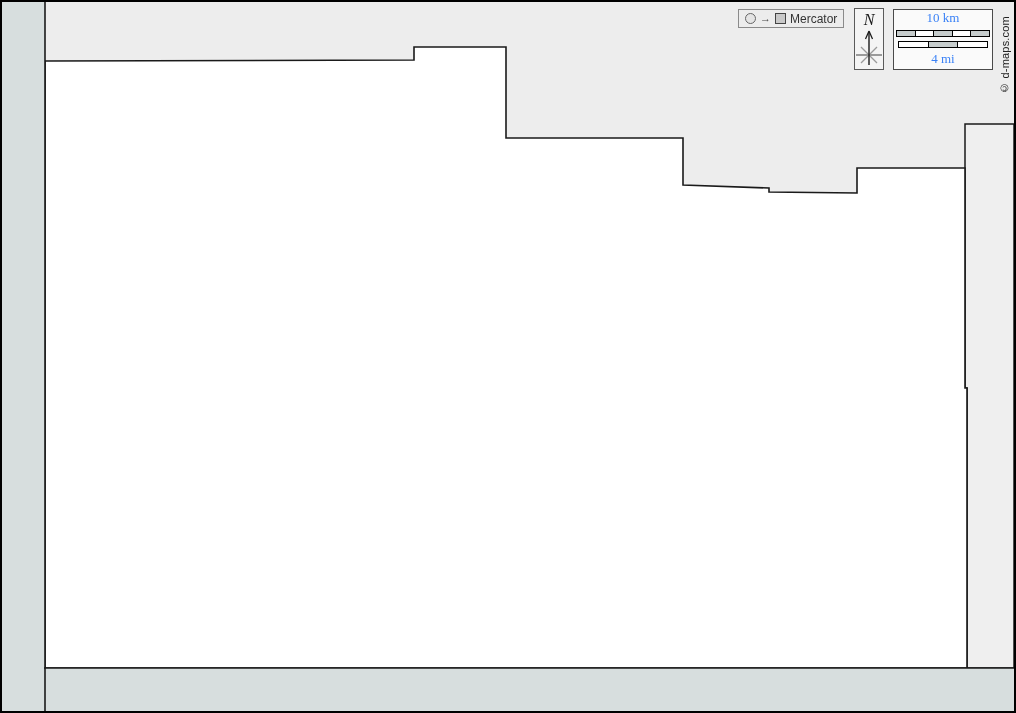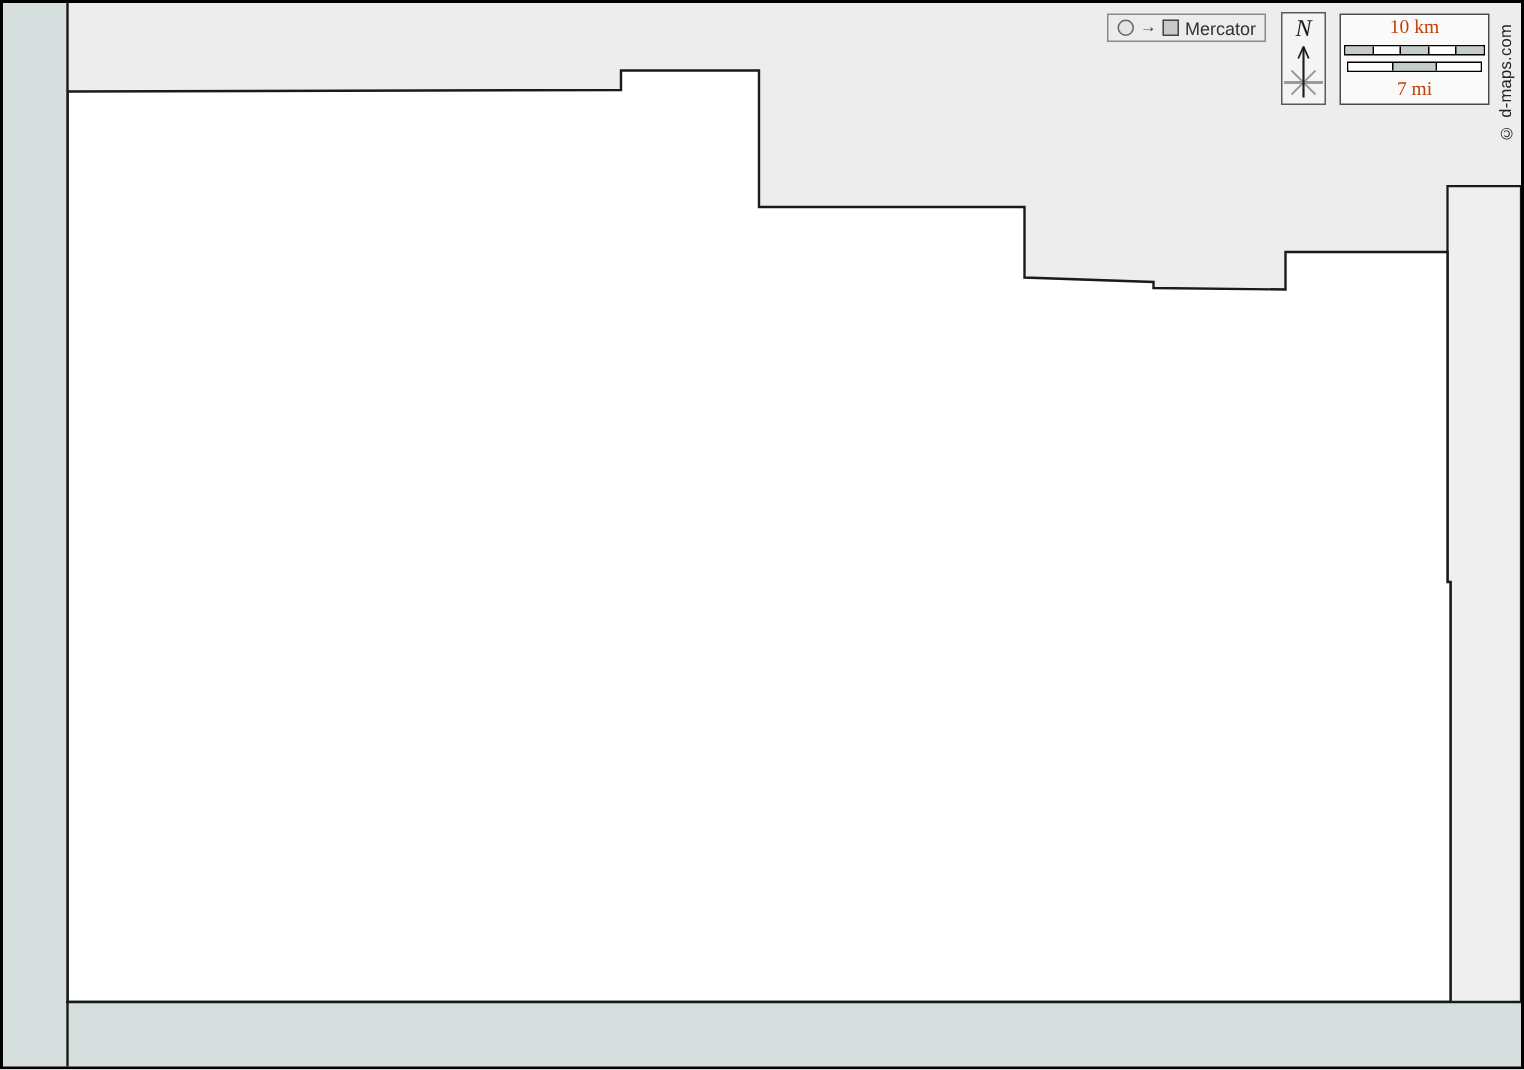--- a/index.html
+++ b/index.html
@@ -40,21 +40,21 @@
 
   
   .scale-box{
     position:absolute;left:893px;top:9px;width:100px;height:61px;
     box-sizing:border-box;border:1px solid #4a4a4a;background:#fafafa;
     display:flex;flex-direction:column;align-items:center;
     justify-content:space-between;padding:1px 0 2px 0;
   }
   .scale-label{
     font-family:"Liberation Serif", serif;
-    font-size:13px;color:#c2410c;line-height:1.15;
+    font-size:13px;color:#3b82f6;line-height:1.15;
   }
   .scale-bar{display:flex;border:1px solid #000;height:5px;box-sizing:content-box;}
   .scale-bar .seg{height:5px;}
   .scale-bar .seg + .seg{border-left:1px solid #000;}
   .seg-gray{background:#c6cccc;}
   .seg-white{background:#fff;}
   .bar-km .seg{width:17.6px;}
   .bar-mi .seg{width:28.6px;}
 
   
@@ -116,18 +116,18 @@
       <span class="seg seg-white"></span>
       <span class="seg seg-gray"></span>
       <span class="seg seg-white"></span>
       <span class="seg seg-gray"></span>
     </div>
     <div class="scale-bar bar-mi">
       <span class="seg seg-white"></span>
       <span class="seg seg-gray"></span>
       <span class="seg seg-white"></span>
     </div>
-    <span class="scale-label">7 mi</span>
+    <span class="scale-label">4 mi</span>
   </div>
 
   <div class="copyright">© d-maps.com</div>
 
 </div>
 
 </body></html>

